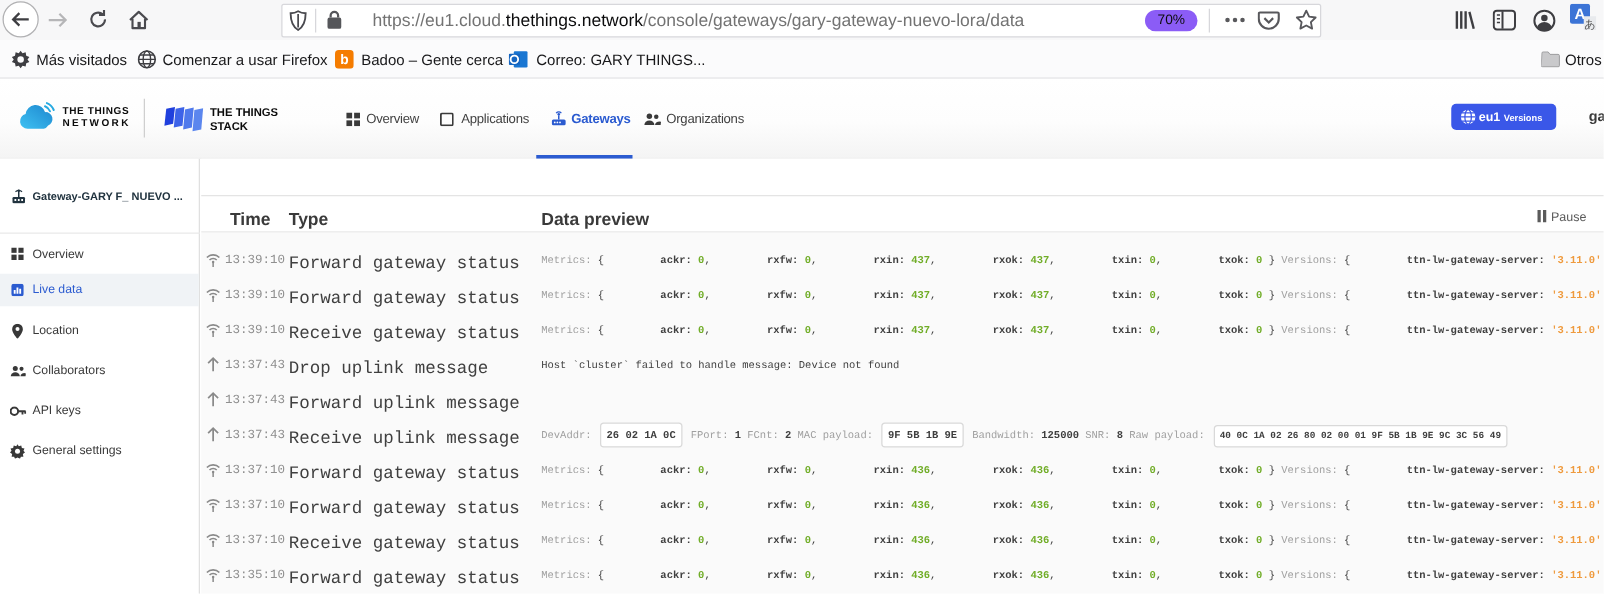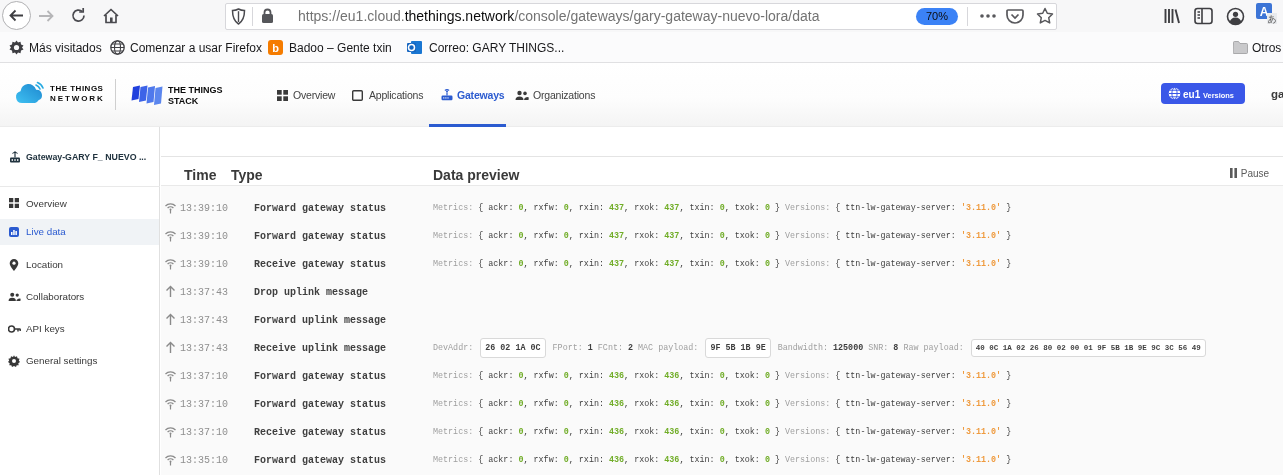--- a/index.html
+++ b/index.html
@@ -5,21 +5,21 @@
 * { margin:0; padding:0; box-sizing:border-box; }
 html,body { width:1283px; height:475px; overflow:hidden; }
 body { font-family:"Liberation Sans", sans-serif; position:relative; background:#fff; }
 .abs { position:absolute; }
 
 #toolbar { left:0; top:0; width:1283px; height:32px; background:#f7f7f8; }
 #bookbar { left:0; top:32px; width:1283px; height:31px; background:#fbfbfc; border-bottom:1px solid #e0e0e2; }
 #urlbar { left:225px; top:3px; width:832px; height:27px; background:#fff; border:1px solid #d7d7db; border-radius:2px; }
 .urltext { top:8px; left:298px; font-size:14px; color:#737373; white-space:nowrap; }
 .urltext b { color:#0c0c0d; font-weight:normal; }
-#zoompill { left:916px; top:8px; width:42px; height:17px; background:#3b82f6; border-radius:9px; font-size:11px; color:#0c0c0d; text-align:center; line-height:17px; }
+#zoompill { left:916px; top:8px; width:42px; height:17px; background:#8b5cf6; border-radius:9px; font-size:11px; color:#0c0c0d; text-align:center; line-height:17px; }
 .tbsep { top:7px; width:1px; height:19px; background:#d7d7db; }
 .bmtext { font-size:12px; color:#18181a; top:41px; white-space:nowrap; }
 
 #ttnheader { left:0; top:63px; width:1283px; height:64px; background:linear-gradient(180deg,#ffffff 0%,#fdfdfd 55%,#f4f4f4 100%); border-bottom:1px solid #ececec; }
 .navitem { top:89px; font-size:10.5px; letter-spacing:-0.2px; color:#424242; }
 .navblue { color:#2b5bd0; font-weight:bold; }
 #navline { left:429px; top:124px; width:77px; height:3px; background:#2b5bd0; }
 #eupill { left:1161px; top:83px; width:84px; height:21px; background:#3a57e8; border-radius:4px; color:#fff; }
 
 #sidebar { left:0; top:127px; width:160px; height:348px; background:#fff; border-right:1px solid #e0e0e0; }
@@ -34,26 +34,26 @@
 .crsep { color:#9a9a9a; margin:0 6px; font-size:10.5px; }
 #crumbs b { color:#333; font-weight:bold; }
 #mline1 { left:0px; top:29px; width:1122px; height:1px; background:#e4e4e4; }
 #mline2 { left:0px; top:58px; width:1122px; height:1px; background:#e9e9e9; }
 #rowsbg { left:0px; top:59px; width:1122px; height:289px; background:#fafafa; }
 .th { top:40px; font-size:14px; font-weight:bold; color:#3a3a3a; }
 #pausebtn { top:41px; left:1068px; font-size:10px; color:#5b5b5b; white-space:nowrap; }
 .row { left:0; width:1122px; height:28px; }
 .mono { font-family:"Liberation Mono", monospace; }
 .rtime { left:19px; top:9px; font-size:10px; color:#8f8f8f; }
-.rtype { left:70px; top:9px; font-size:10px; color:#3f3f3f; font-weight:bold;margin-left:23px; }
+.rtype { left:70px; top:9px; font-size:14px; color:#3f3f3f; font-weight:normal; }
 .rdata { left:272px; top:9px; font-size:8.4px; color:#3f3f3f; white-space:nowrap; }
 .gy { color:#9f9f9f; font-weight:normal; }
 .gn { color:#71ad28; font-weight:bold; }
 .og { color:#ef9a3d; font-weight:bold; }
-.ky { font-weight:normal; color:#3f3f3f; }
+.ky { font-weight:bold; color:#3f3f3f;margin-left:40px; }
 .ricon { left:3px; top:7px; width:13px; height:13px; }
 .hexbox { display:inline-block; border:1px solid #d9d9d9; border-radius:3px; background:#fff; padding:4px 4px; margin:0 2px; color:#3f3f3f; font-weight:bold; }
 .rup { top:4px; }
 svg { display:block; }
 </style>
 </head>
 <body>
 
 <div class="abs" id="toolbar"></div>
 <div class="abs" id="bookbar"></div>
@@ -139,21 +139,21 @@
 <svg class="abs" style="left:110px;top:40px" width="15" height="15" viewBox="0 0 15 15">
  <circle cx="7.5" cy="7.5" r="6.7" fill="none" stroke="#3e3e42" stroke-width="1.3"></circle>
  <ellipse cx="7.5" cy="7.5" rx="3" ry="6.7" fill="none" stroke="#3e3e42" stroke-width="1.1"></ellipse>
  <path d="M1 7.5 h13 M1.8 4 h11.4 M1.8 11 h11.4" stroke="#3e3e42" stroke-width="1.1" fill="none"></path>
 </svg>
 <div class="abs bmtext" style="left:130px">Comenzar a usar Firefox</div>
 <svg class="abs" style="left:268px;top:40px" width="15" height="15" viewBox="0 0 15 15">
  <rect width="15" height="15" rx="3" fill="#f57c00"></rect>
  <text x="7.5" y="11.5" font-size="11" font-weight="bold" fill="#fff" text-anchor="middle" font-family="Liberation Sans">b</text>
 </svg>
-<div class="abs bmtext" style="left:289px">Badoo – Gente txin</div>
+<div class="abs bmtext" style="left:289px">Badoo – Gente cerca</div>
 <svg class="abs" style="left:407px;top:40px" width="16" height="15" viewBox="0 0 16 15">
  <rect x="4" y="1" width="11" height="13" rx="1" fill="#1976d2"></rect>
  <rect x="0" y="3" width="9" height="9" rx="1" fill="#1565c0"></rect>
  <circle cx="4.5" cy="7.5" r="3" fill="none" stroke="#fff" stroke-width="1.5"></circle>
 </svg>
 <div class="abs bmtext" style="left:429px">Correo: GARY THINGS...</div>
 <svg class="abs" style="left:1233px;top:41px" width="15" height="13" viewBox="0 0 15 13">
  <path d="M0.5 1.5 a1 1 0 0 1 1-1 h4 l1.5 2 h6.5 a1 1 0 0 1 1 1 v8 a1 1 0 0 1 -1 1 h-12.5 a1 1 0 0 1 -1 -1 Z" fill="#c9c9cb" stroke="#9a9a9c" stroke-width="0.8"></path>
 </svg>
 <div class="abs bmtext" style="left:1252px">Otros</div>
@@ -322,20 +322,21 @@
         <span class="abs mono rtime">13:39:10</span>
         <span class="abs mono rtype">Receive gateway status</span>
         <span class="abs mono rdata"><span class="gy">Metrics:</span> { <span class="ky">ackr:</span> <span class="gn">0</span>, <span class="ky">rxfw:</span> <span class="gn">0</span>, <span class="ky">rxin:</span> <span class="gn">437</span>, <span class="ky">rxok:</span> <span class="gn">437</span>, <span class="ky">txin:</span> <span class="gn">0</span>, <span class="ky">txok:</span> <span class="gn">0</span> } <span class="gy">Versions:</span> { <span class="ky">ttn-lw-gateway-server:</span> <span class="og">'3.11.0'</span> }</span>
       </div>
       <div class="abs row" style="top:151px">
         <svg class="abs ricon" viewBox="0 0 13 13">
           <path d="M6.5 12 V2 M2.5 5.5 L6.5 1.5 L10.5 5.5" stroke="#8a8a8a" stroke-width="1.4" fill="none"></path>
         </svg>
         <span class="abs mono rtime">13:37:43</span>
         <span class="abs mono rtype">Drop uplink message</span>
+        <span class="abs mono rdata">Host `cluster` failed to handle message: Device not found</span>
       </div>
       <div class="abs row" style="top:179px">
         <svg class="abs ricon" viewBox="0 0 13 13">
           <path d="M6.5 12 V2 M2.5 5.5 L6.5 1.5 L10.5 5.5" stroke="#8a8a8a" stroke-width="1.4" fill="none"></path>
         </svg>
         <span class="abs mono rtime">13:37:43</span>
         <span class="abs mono rtype">Forward uplink message</span>
         <span class="abs mono rdata"></span>
       </div>
       <div class="abs row" style="top:207px">

